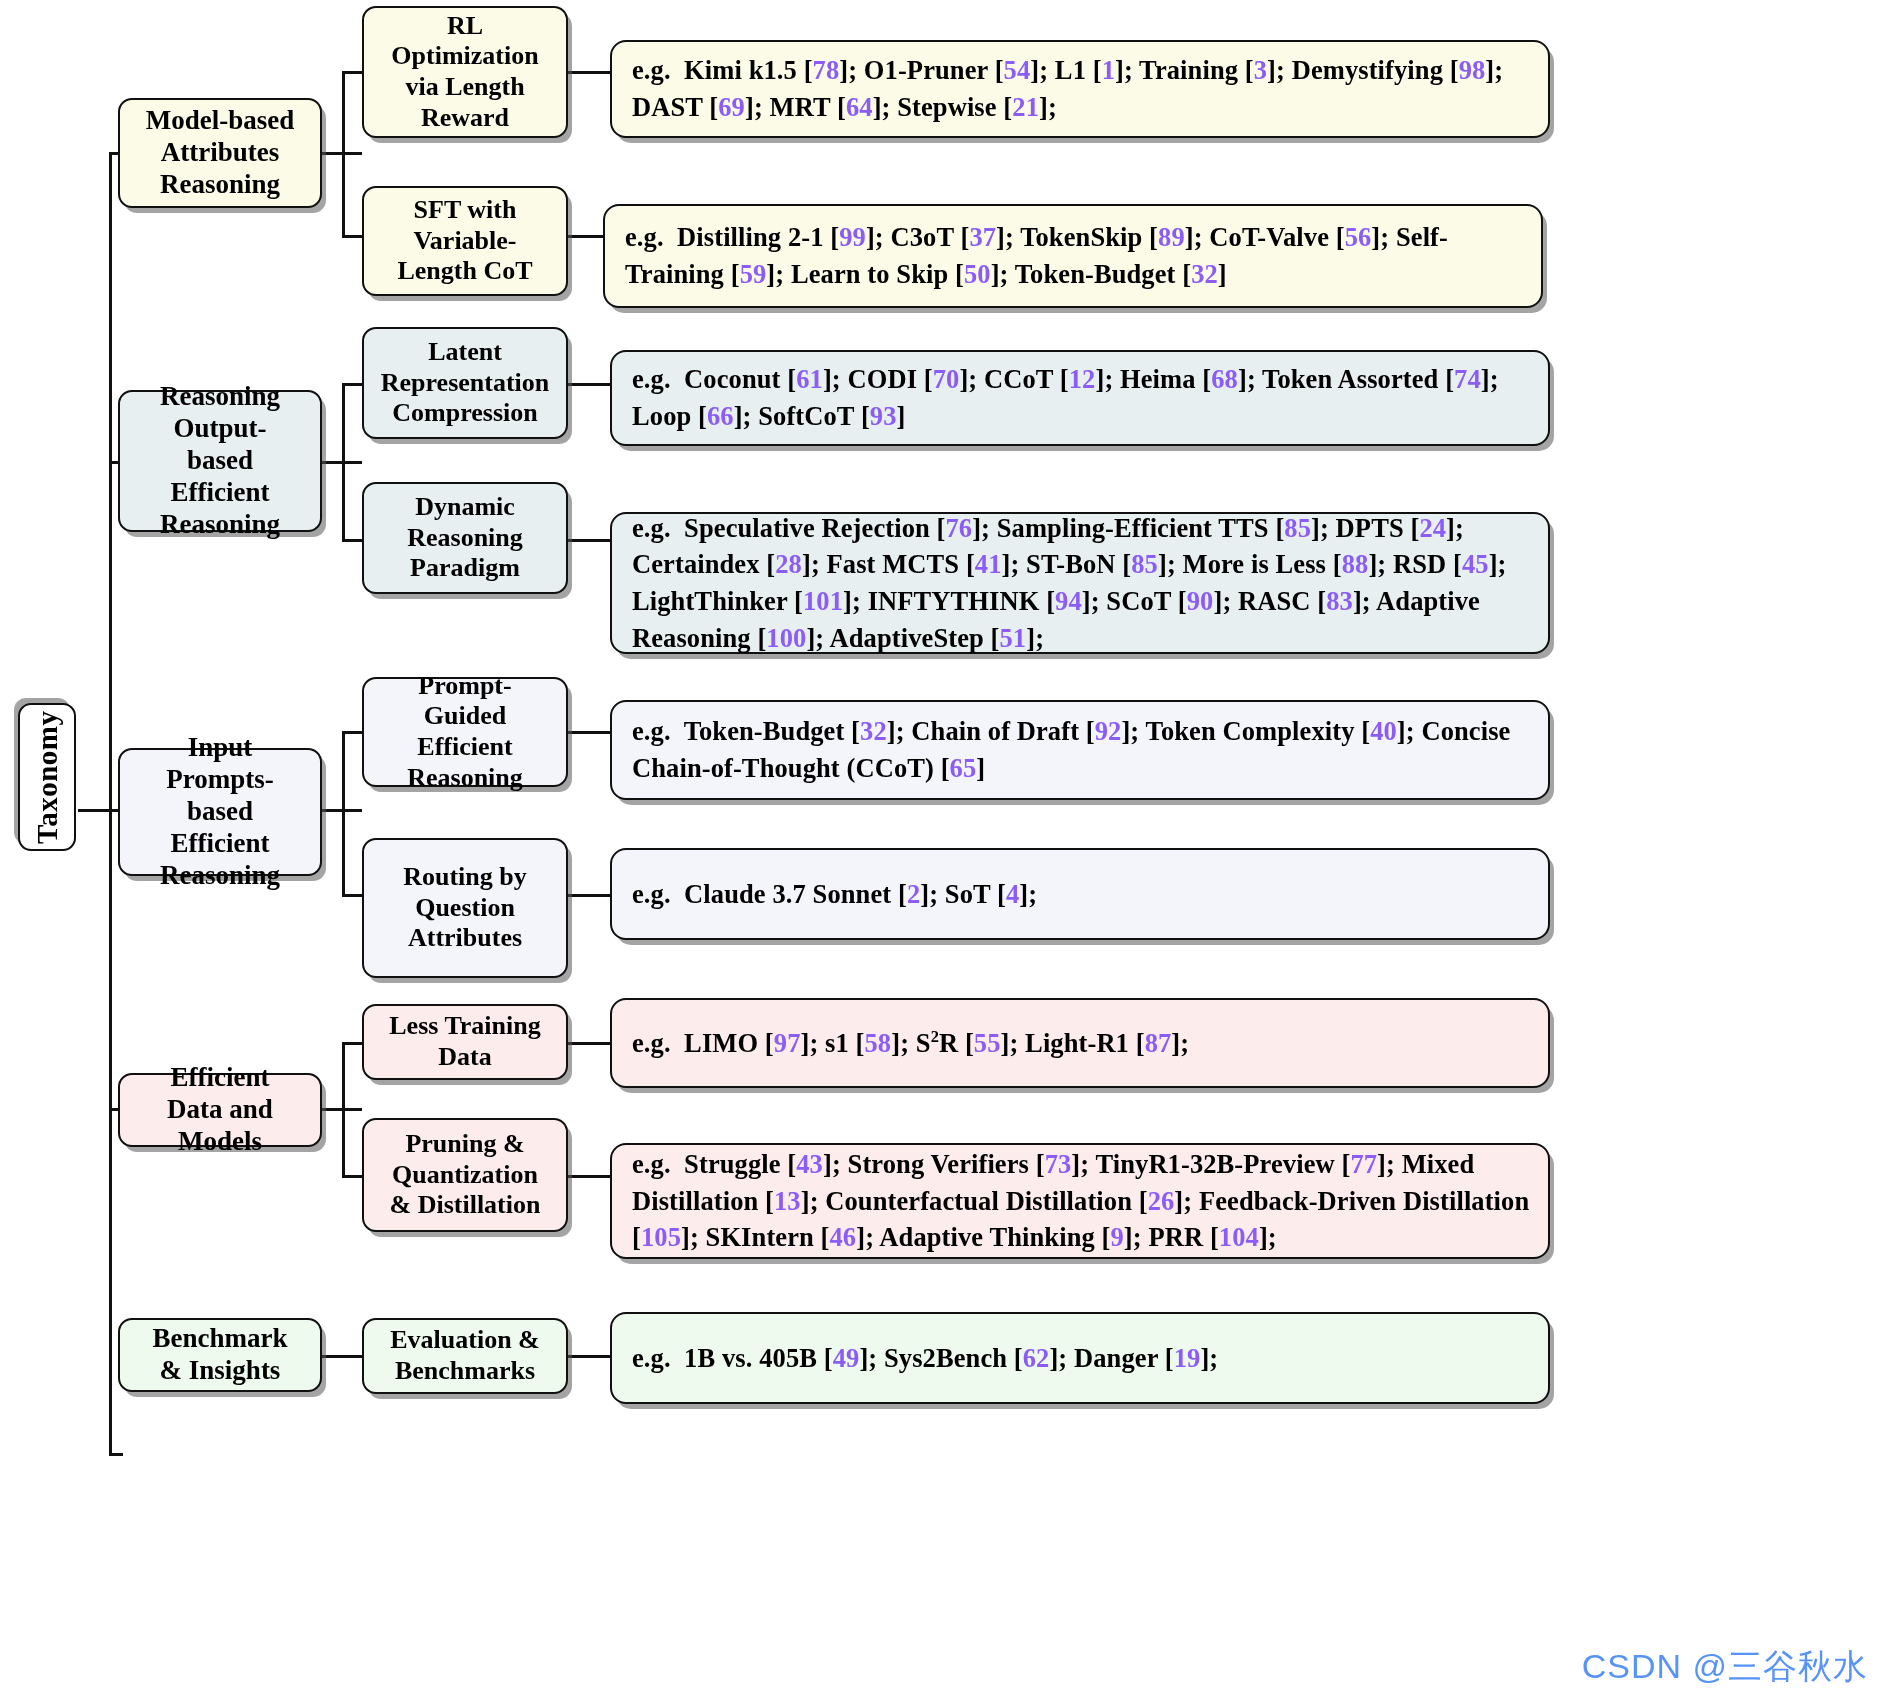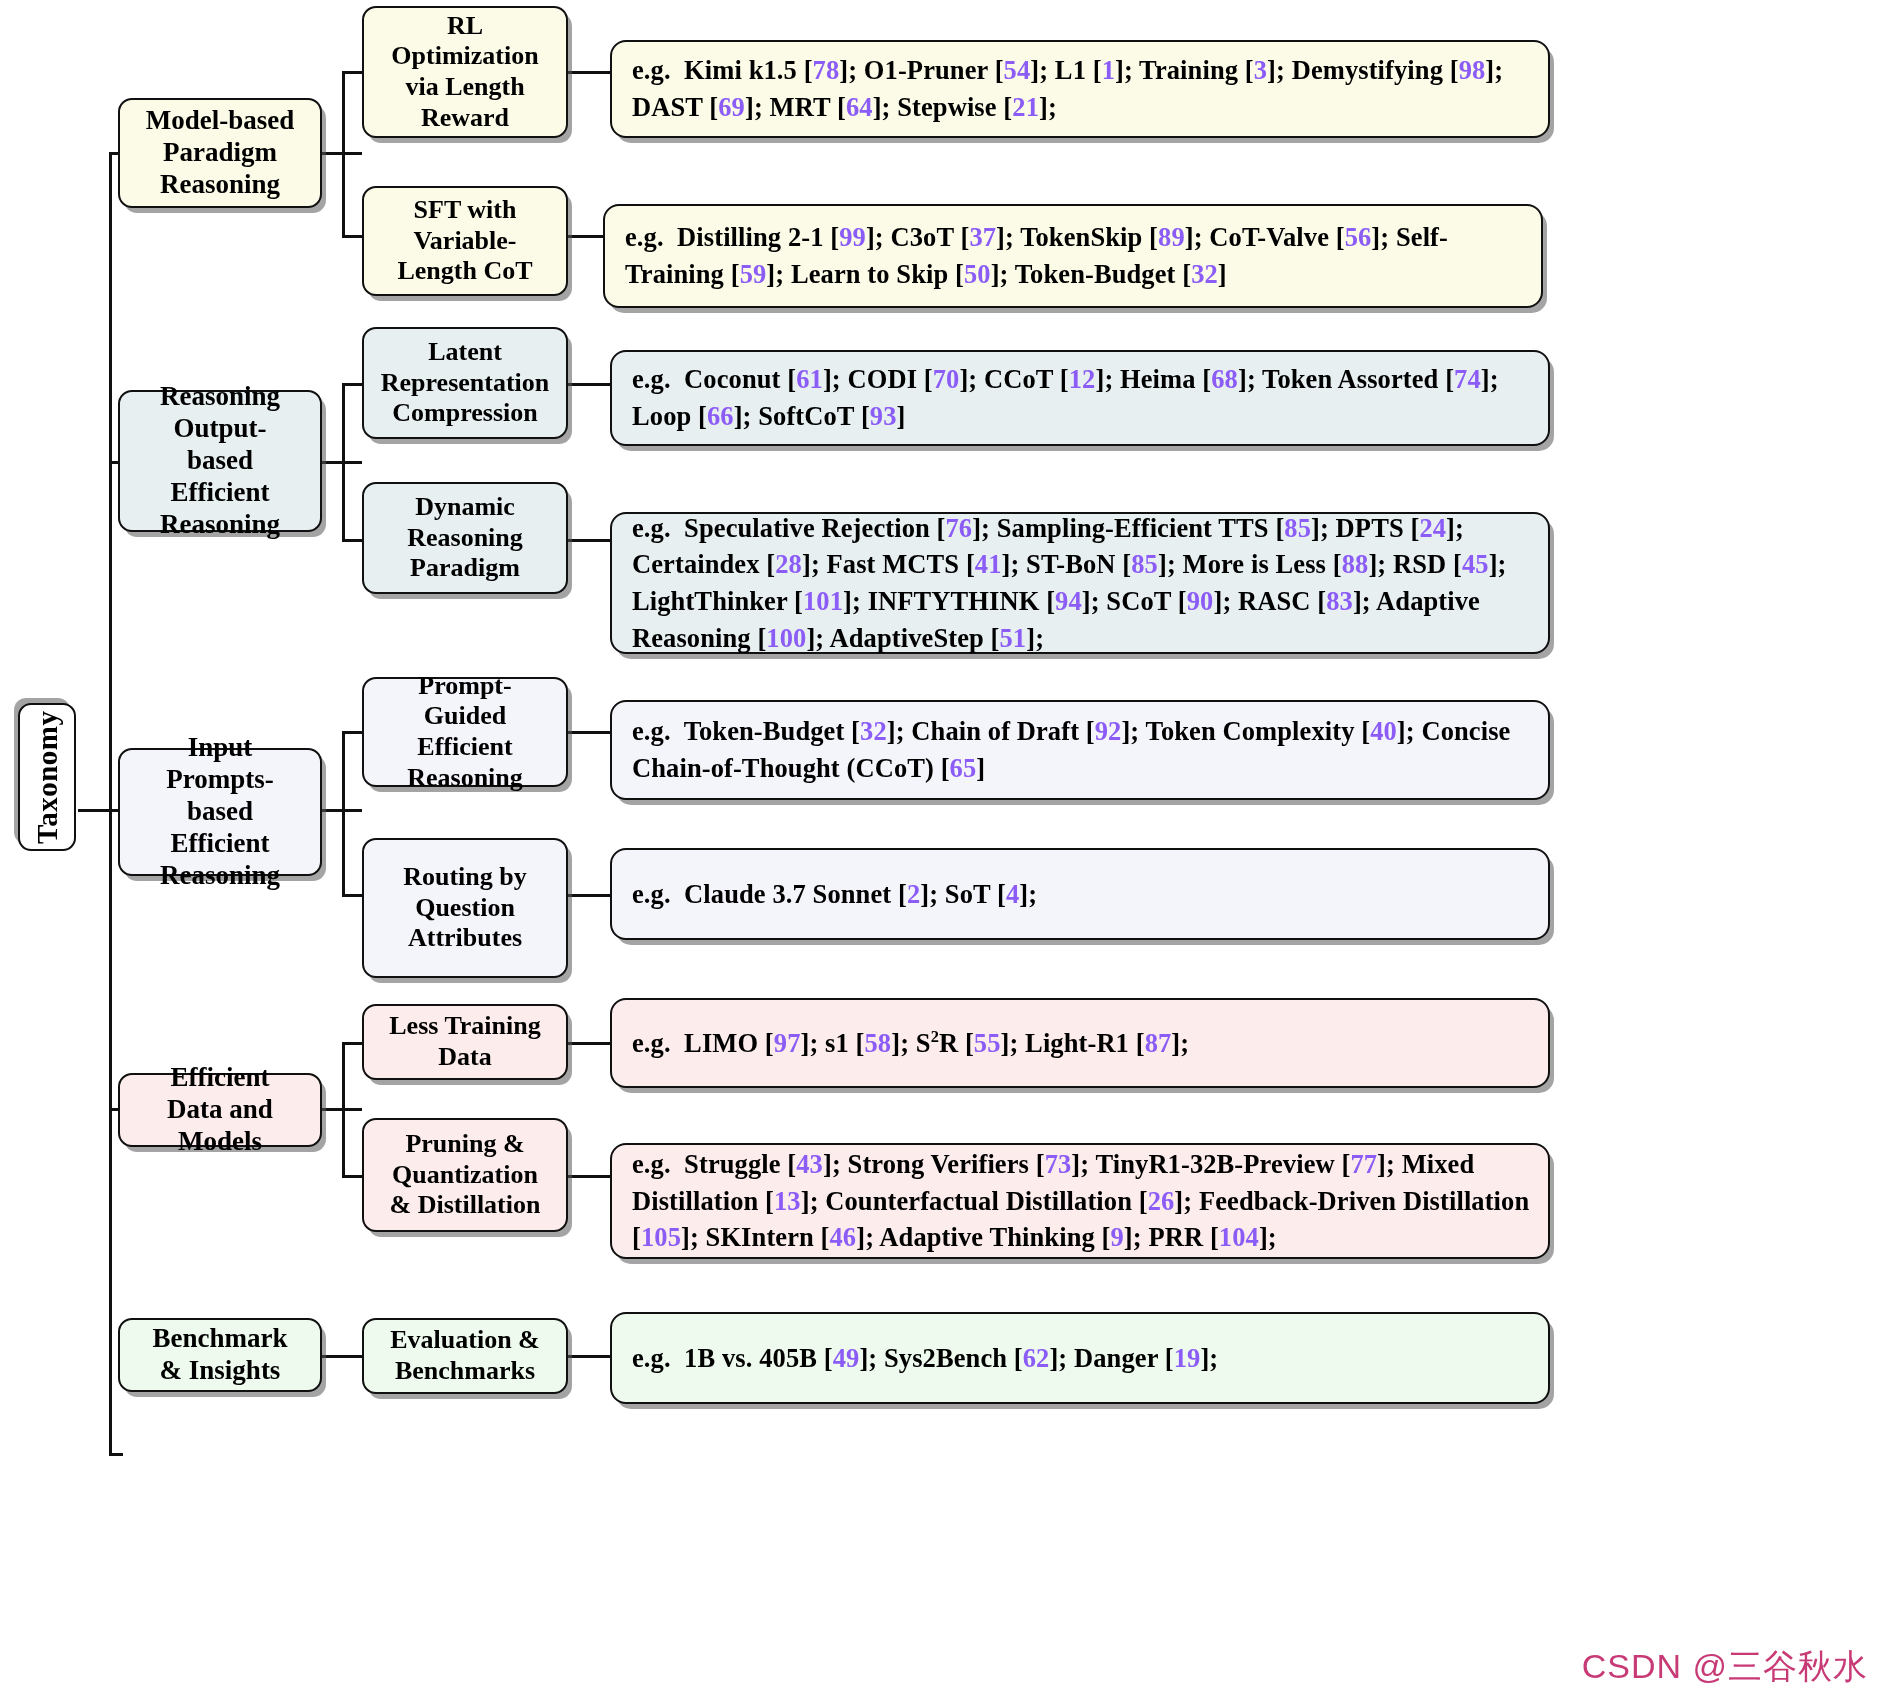--- a/index.html
+++ b/index.html
@@ -67,21 +67,21 @@
   .c-green {background:#effaef;}
 
   
   .ln{position:absolute;background:#101010;}
   .lnh{height:3px;}
   .lnv{width:3px;}
 
   
   .watermark{
     position:absolute;right:18px;bottom:14px;
-    font-size:34px;color:#be185d;opacity:.85;
+    font-size:34px;color:#3b82f6;opacity:.85;
     font-family:"Liberation Sans","DejaVu Sans",sans-serif;
     letter-spacing:1px;white-space:nowrap;
     pointer-events:none;
     margin-left:31px;
   }
 </style>
 </head>
 <body>
 
 <div id="canvas">
@@ -125,21 +125,21 @@
   <div class="ln lnh" style="left:568px;top:894px;width:42px;"></div>
   <div class="ln lnh" style="left:568px;top:1042px;width:42px;"></div>
   <div class="ln lnh" style="left:568px;top:1175px;width:42px;"></div>
   <div class="ln lnh" style="left:568px;top:1355px;width:42px;"></div>
 
   <div class="node root" style="left:18px;top:703px;width:58px;height:148px;">
     <span>Taxonomy</span>
   </div>
 
   <div class="node lvl1 c-yellow" style="left:118px;top:98px;width:204px;height:110px;">
-    <span>Model-based Paradigm Reasoning</span>
+    <span>Model-based Attributes Reasoning</span>
   </div>
 
   <div class="node lvl2 c-yellow" style="left:362px;top:6px;width:206px;height:132px;">
     <span>RL Optimization via Length Reward</span>
   </div>
   <div class="leaf c-yellow" style="left:610px;top:40px;width:940px;height:98px;">
     <span class="txt"><b>e.g.</b>&nbsp; Kimi k1.5 [<span class="ref">78</span>]; O1-Pruner [<span class="ref">54</span>]; L1 [<span class="ref">1</span>]; Training [<span class="ref">3</span>]; Demystifying [<span class="ref">98</span>]; DAST [<span class="ref">69</span>]; MRT [<span class="ref">64</span>]; Stepwise [<span class="ref">21</span>];</span>
   </div>
 
   <div class="node lvl2 c-yellow" style="left:362px;top:186px;width:206px;height:110px;">

